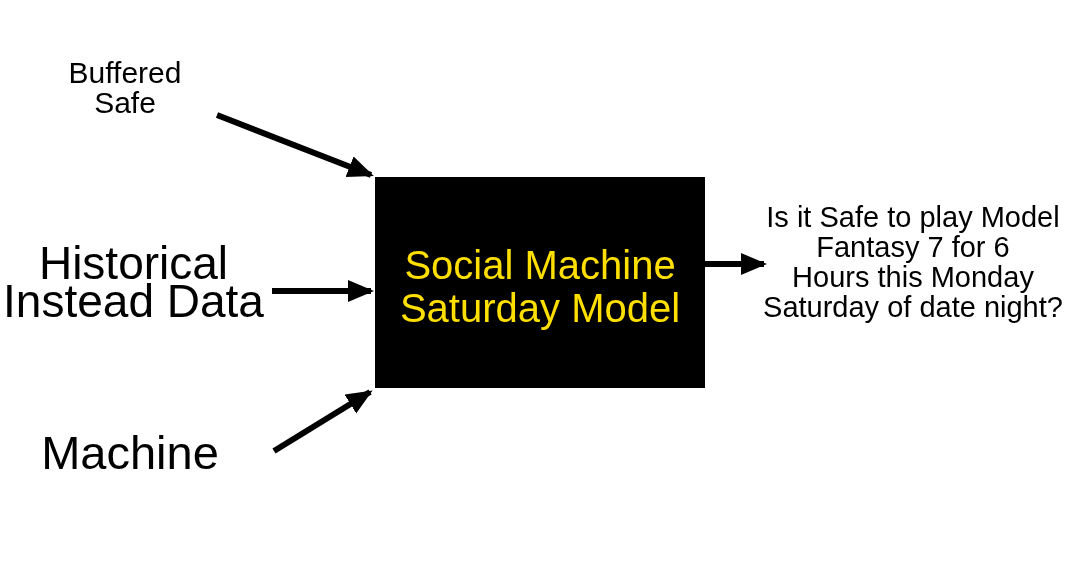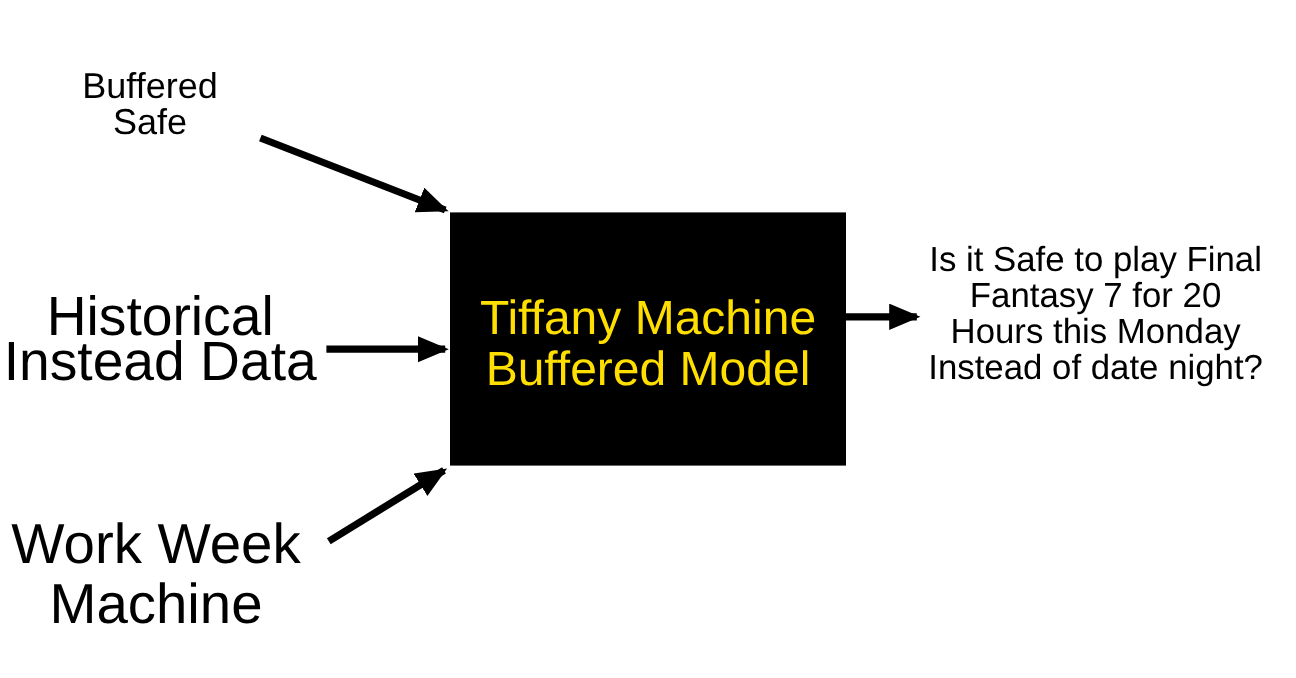--- a/index.html
+++ b/index.html
@@ -103,31 +103,30 @@
     <div>Buffered</div>
     <div>Safe</div>
   </div>
 
   <div class="label input2">
     <div>Historical</div>
     <div>Instead Data</div>
   </div>
 
   <div class="label input3">
-    <div>Work Week</div>
     <div>Machine</div>
   </div>
 
   <div class="model-box">
     <div class="model-text">
-      <div>Tiffany Machine</div>
-      <div>Buffered Model</div>
+      <div>Social Machine</div>
+      <div>Saturday Model</div>
     </div>
   </div>
 
   <div class="label output1">
-    <div>Is it Safe to play Final</div>
-    <div>Fantasy 7 for 20</div>
+    <div>Is it Safe to play Model</div>
+    <div>Fantasy 7 for 6</div>
     <div>Hours this Monday</div>
-    <div>Instead of date night?</div>
+    <div>Saturday of date night?</div>
   </div>
 
 </div>
 
 </body></html>

